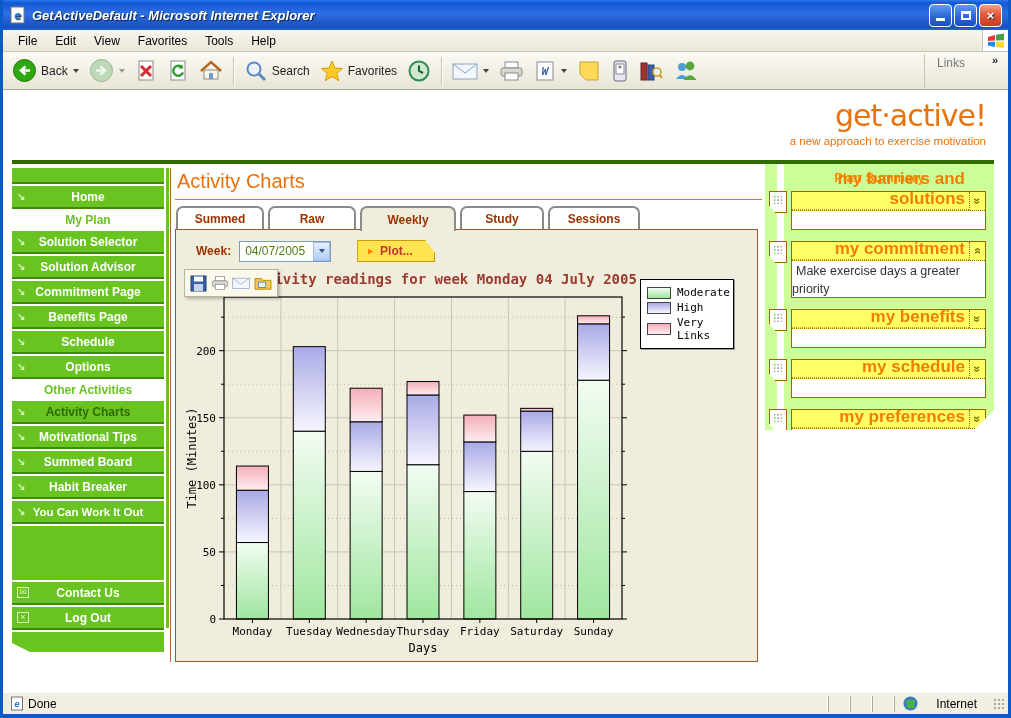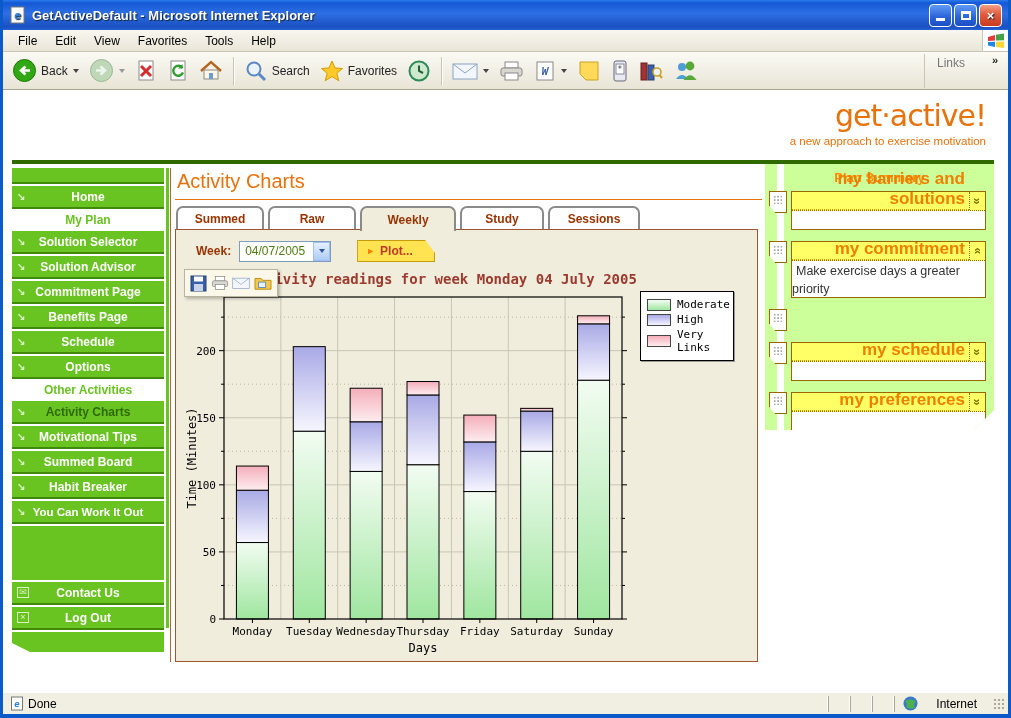--- a/index.html
+++ b/index.html
@@ -3,21 +3,21 @@
 <meta charset="utf-8">
 <style>
   html,body{margin:0;padding:0;background:#555;}
   *{box-sizing:border-box;font-family:"Liberation Sans",sans-serif;}
   .window{width:1011px;height:718px;position:relative;background:#fff;
     border-left:3px solid #0C59CA;border-right:3px solid #0C59CA;border-bottom:4px solid #0C59CA;}
   
   .titlebar{height:30px;background:linear-gradient(180deg,#2A7BEB 0%,#1458D6 10%,#2E6FE3 45%,#1A4FC0 90%,#2563D2 100%);
     display:flex;align-items:center;padding:0 6px;color:#fff;font-weight:bold;font-size:13px;text-shadow:1px 1px 1px #123;}
   .titlebar .appicon{width:18px;height:18px;margin-right:5px;}
-  .titlebar .title{flex:1;white-space:nowrap;overflow:hidden;}
+  .titlebar .title{flex:1;white-space:nowrap;overflow:hidden;font-style:italic;}
   .winbtn{width:23px;height:23px;margin-left:2px;border:1px solid #fff;border-radius:4px;
     display:flex;align-items:center;justify-content:center;color:#fff;font-size:13px;font-weight:bold;
     background:linear-gradient(180deg,#5F9BF4,#2A62D8 60%,#1B4FC4);}
   .winbtn.close{background:linear-gradient(180deg,#F2A088,#E25A3C 45%,#C93C1D);}
   .winbtn .minglyph{display:block;width:9px;height:3px;background:#fff;margin-top:9px;}
   .winbtn .maxglyph{display:block;width:10px;height:9px;border:2px solid #fff;border-top-width:3px;}
   
   .menubar{height:22px;background:linear-gradient(180deg,#F8F6EE,#E9E6D8);border-bottom:1px solid #C9C5B2;
     display:flex;align-items:center;font-size:12px;color:#000;padding-left:6px;}
   .menuitem{padding:2px 9px;cursor:default;}
@@ -68,21 +68,21 @@
   .dropdown .dbtn{width:17px;height:19px;background:linear-gradient(180deg,#E6F0FD,#AECBF7);border:1px solid #9EBEF5;
     display:flex;align-items:center;justify-content:center;}
   .dropdown .dbtn .caret{border-top-color:#2B5797;}
   .plotbtn{margin-left:26px;height:22px;min-width:78px;background:#FFE351;border:1px solid #C89B0D;
     display:flex;align-items:center;padding:0 14px 0 8px;font-weight:bold;font-size:12px;color:#C0392B;
     clip-path:polygon(0 0,calc(100% - 10px) 0,100% 60%,100% 100%,0 100%);}
   .plotbtn .tri{color:#FF8000;font-size:9px;margin-right:5px;}
   .chartarea{position:relative;margin-top:6px;width:566px;height:384px;}
   .imgtoolbar{position:absolute;left:0;top:-2px;width:94px;height:28px;background:#FBF8EA;border:1px solid #B8B49E;
     box-shadow:2px 2px 3px rgba(0,0,0,.25);display:flex;align-items:center;justify-content:space-around;z-index:5;padding:0 3px;}
-  .legend{position:absolute;left:456px;top:20px;width:94px;background:#fff;border:1px solid #000;
+  .legend{position:absolute;left:456px;top:8px;width:94px;background:#fff;border:1px solid #000;
     padding:4px 6px;z-index:3;box-shadow:1px 1px 0 #999;}
   .legrow{display:flex;align-items:center;gap:6px;margin:2px 0;}
   .legswatch{width:24px;height:12px;border:1px solid #444;flex:none;}
   .leglabel{font-size:11px;color:#000;font-family:"DejaVu Sans Mono",monospace;}
   
   .plan{position:absolute;left:762px;top:74px;width:229px;height:266px;background:#CCFF99;
     clip-path:polygon(0 0,100% 0,100% calc(100% - 20px),calc(100% - 20px) 100%,0 100%);padding-top:6px;}
   .planstrip{position:absolute;left:12px;top:0;bottom:0;width:7px;background:#fff;}
   .plantitle{text-align:center;color:#FF8C00;font-weight:bold;font-size:13px;margin-bottom:6px;position:relative;}
   .planitem{position:relative;margin:0 8px 11px 4px;display:flex;align-items:flex-start;}
@@ -523,20 +523,29 @@
               </span>
           </span>
           <span class="notebody expanded">Make exercise days a greater priority</span>
         </span>
       </div>
 
       <div class="planitem">
         <span class="grip">
             <span class="dots"></span>
           </span>
+        <span class="note">
+          <span class="notehead">
+            <span class="notelabel">my benefits</span>
+            <span class="chevbox">
+                <span class="chev down">»</span>
+              </span>
+          </span>
+          <span class="notebody"></span>
+        </span>
       </div>
 
       <div class="planitem">
         <span class="grip">
             <span class="dots"></span>
           </span>
         <span class="note">
           <span class="notehead">
             <span class="notelabel">my schedule</span>
             <span class="chevbox">

